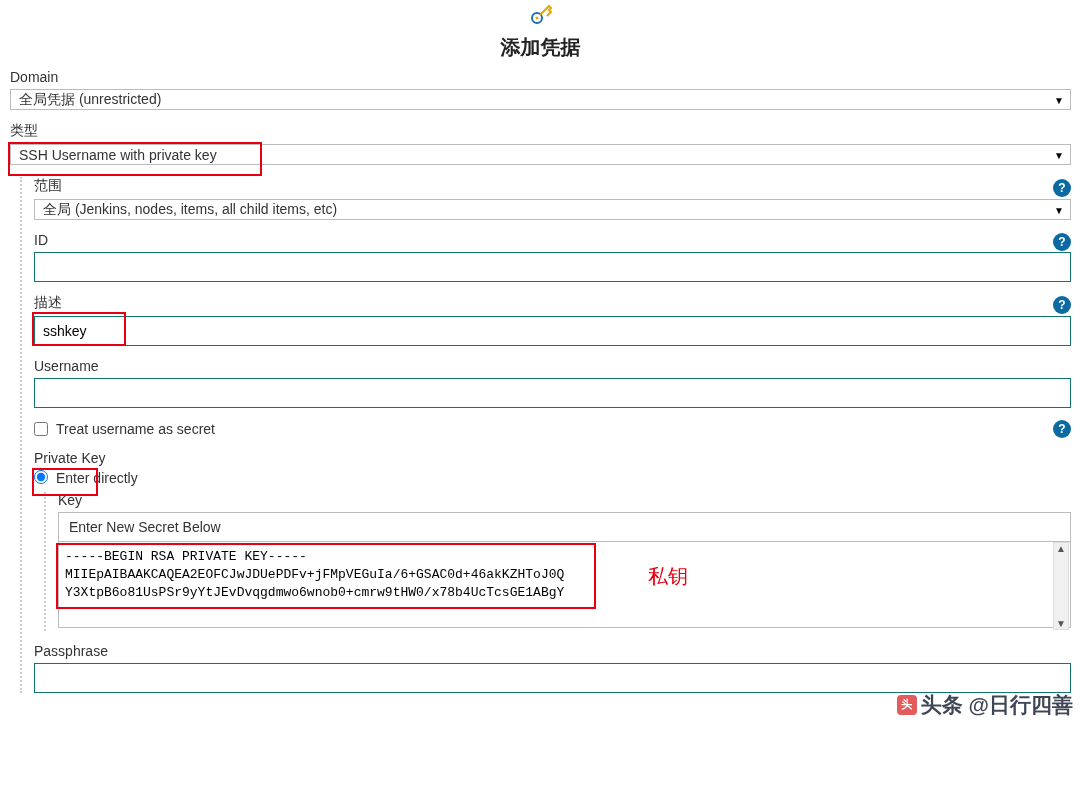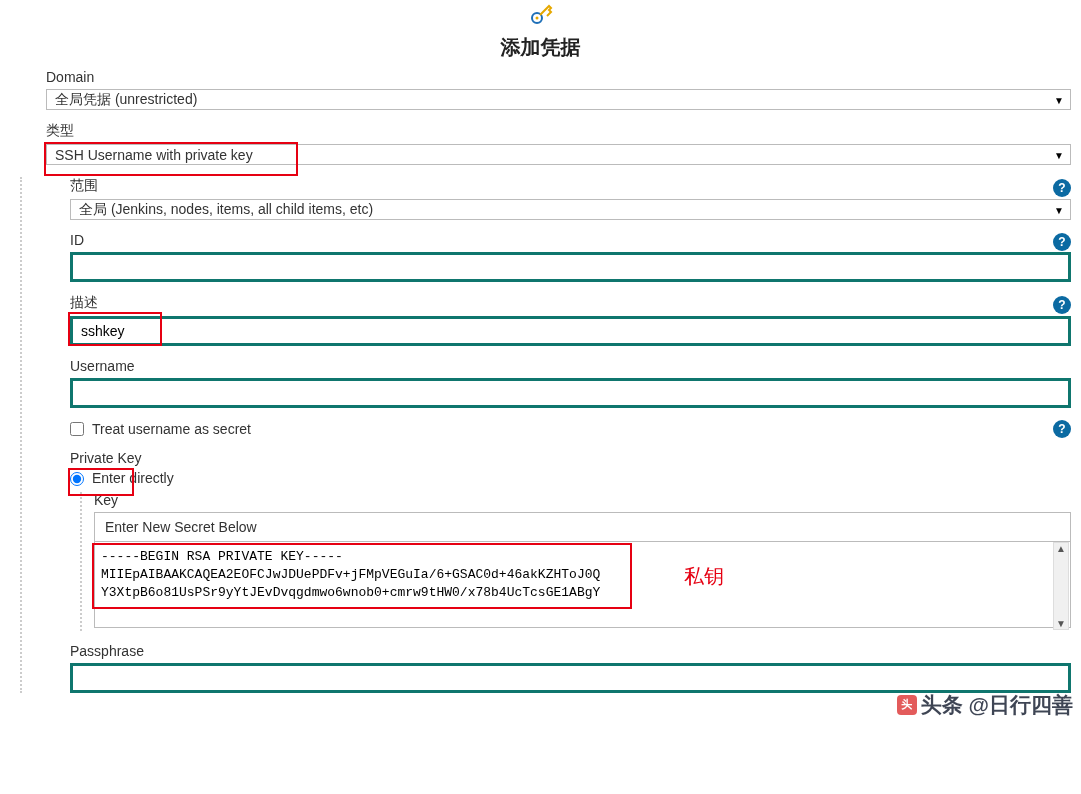--- a/index.html
+++ b/index.html
@@ -1,34 +1,34 @@
 <!DOCTYPE html>
 <html><head>
 <meta charset="utf-8">
 <style>
   * { box-sizing: border-box; margin: 0; padding: 0; }
   body { font-family: Arial, "Microsoft YaHei", sans-serif; font-size: 14px; color: #333; background: #fff; width: 1081px; }
   .page { padding: 0 10px 20px 10px; position: relative; }
   .page-header { display: flex; align-items: center; gap: 6px; padding: 4px 0 8px 0; flex-direction: column; }
   .page-title { font-size: 20px; font-weight: bold; color: #222; }
   .key-icon { width: 24px; height: 24px; display:inline-block; }
-  .field { margin-bottom: 12px; margin-left: 36px; }
+  .field { margin-bottom: 12px; }
   .field-label { font-size: 14px; color: #333; margin-bottom: 4px; display:block; }
   .select-wrap { position: relative; border: 1px solid #bbb; background: #fff; height: 21px; display:flex; align-items:center; padding: 0 8px; }
   .select-wrap .caret { position:absolute; right:6px; top:50%; transform:translateY(-50%); font-size:10px; color:#000; }
-  .input { width:100%; border:3px solid #0f766e; height:30px; padding:0 8px; font-size:14px; }
+  .input { width:100%; border:1px solid #0f766e; height:30px; padding:0 8px; font-size:14px; }
   .textarea { width:100%; border:1px solid #bbb; font-family: "Courier New", monospace; font-size:13px; padding:6px; resize:vertical; line-height:1.4; }
   .indent-block { border-left: 2px dotted #ccc; margin-left: 10px; padding-left: 12px; }
   .indent-block-2 { border-left: 2px dotted #ccc; margin-left: 10px; padding-left: 12px; }
   .row-with-help { display:flex; align-items:center; }
   .row-with-help .field-label { flex:1; }
   .help-icon { width:18px; height:18px; background:#0b6aa2; color:#fff; border-radius:50%; display:flex; align-items:center; justify-content:center; font-size:12px; font-weight:bold; cursor:pointer; flex:none; }
   .checkbox-row { display:flex; align-items:center; gap:8px; }
   .checkbox-row input[type=checkbox] { width:14px; height:14px; }
-  .radio-row { display:flex; align-items:flex-end; gap:8px; margin-top:4px; }
+  .radio-row { display:flex; align-items:flex-start; gap:8px; margin-top:4px; }
   .radio-row input[type=radio] { width:14px; height:14px; }
   .key-area-header { padding:6px 10px; font-size:14px; color:#333; border:1px solid #bbb; border-bottom:none; background:#fff; }
   .key-textarea-wrap { position:relative; }
   .hl-red { position:absolute; border:2px solid #e60012; pointer-events:none; }
   .anno-label { position:absolute; color:#e60012; font-size:20px; font-family:"SimSun","宋体",serif; }
   .watermark { position:absolute; right:8px; bottom:6px; display:flex; align-items:center; gap:4px; opacity:0.8; }
   .watermark .logo { width:20px; height:20px; background:#d33; border-radius:4px; display:flex; align-items:center; justify-content:center; color:#fff; font-size:11px; font-weight:bold; }
   .watermark .txt { font-size:21px; font-weight:bold; color:#0f172a; font-family:"Microsoft YaHei",sans-serif; }
   .scroll-indicator { position:absolute; right:2px; width:16px; background:#f0f0f0; border:1px solid #ddd; display:flex; flex-direction:column; align-items:center; justify-content:space-between; font-size:10px; color:#555; }
 </style>

